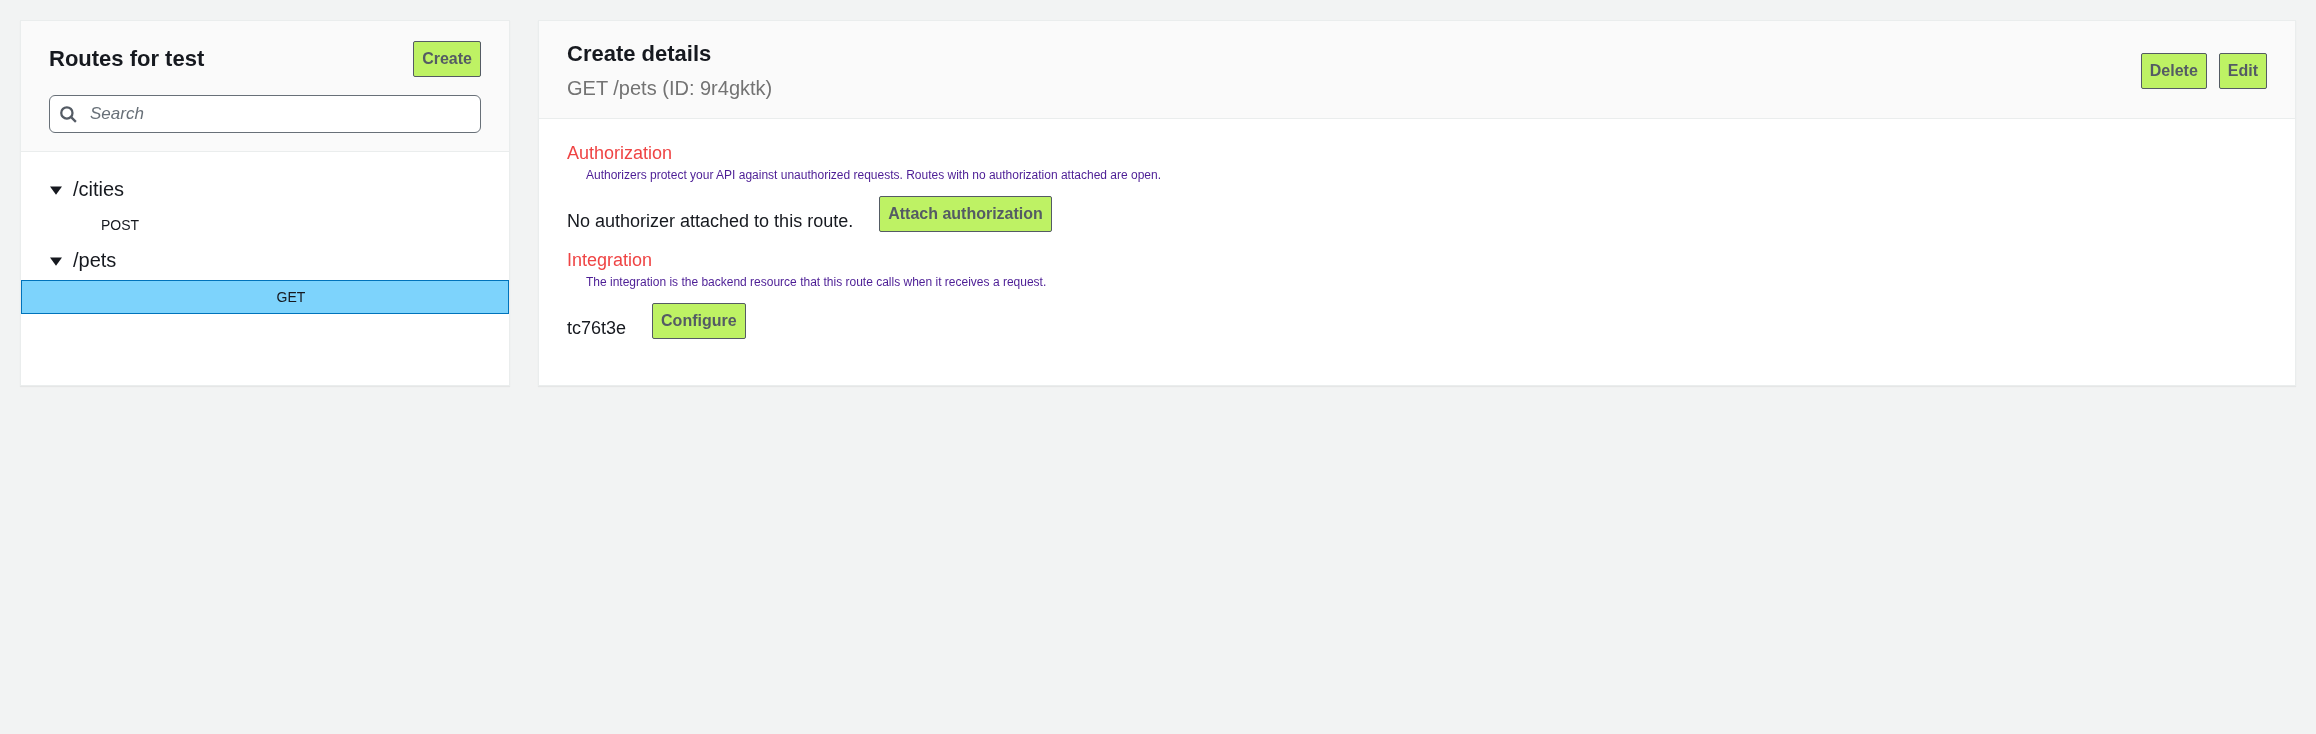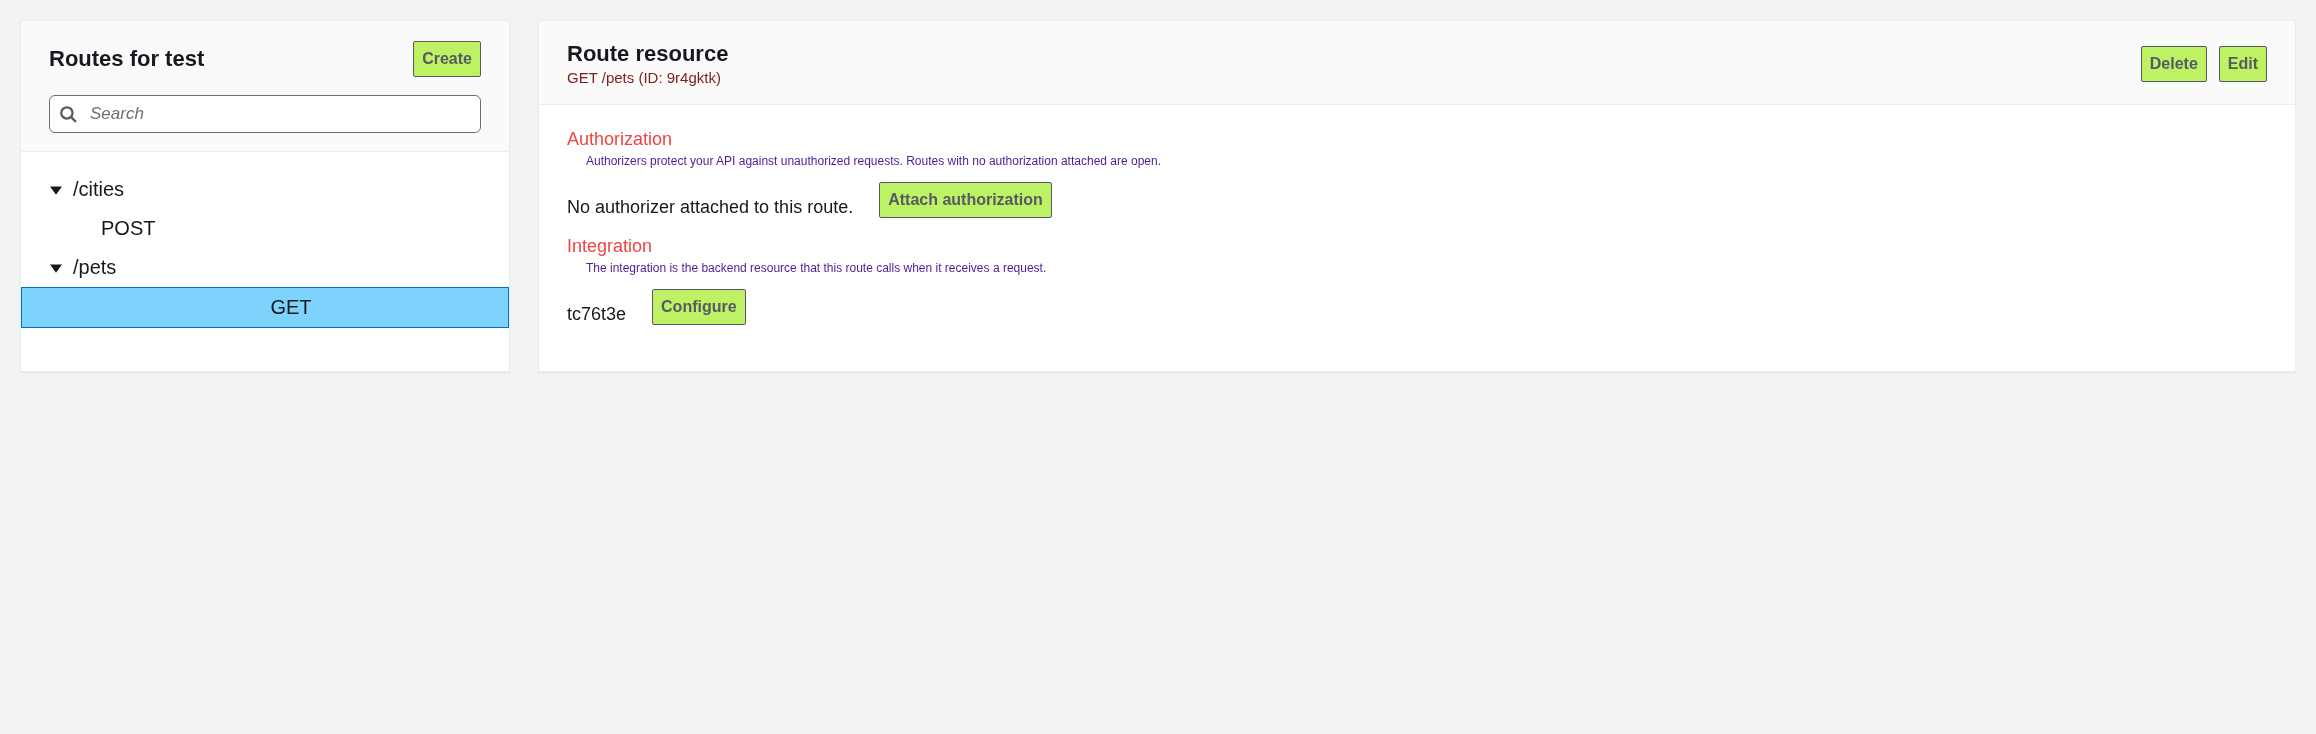--- a/index.html
+++ b/index.html
@@ -41,23 +41,23 @@
       border-bottom: none;
       padding-bottom: 18px;
       flex-wrap: wrap;
     }
     .panel-title {
       font-size: 22px;
       font-weight: 700;
       color: #16191f;
     }
     .panel-subtitle {
-      font-size: 15px;
-      color: #7f1d1d;
-      margin-top: 2px;
+      font-size: 20px;
+      color: #737373;
+      margin-top: 10px;
     }
     .header-text-group {
       display: flex;
       flex-direction: column;
     }
     .header-actions {
       display: flex;
       gap: 12px;
     }
     .btn {
@@ -114,21 +114,21 @@
     .tree-caret {
       width: 14px;
       height: 14px;
       margin-right: 10px;
       display: inline-flex;
       align-items: center;
       justify-content: center;
     }
     .tree-method {
       padding: 8px 28px 8px 80px;
-      font-size: 20px;
+      font-size: 14px;
       cursor: pointer;
     }
     .tree-method.selected {
       background: #7dd3fc;
       border: 1px solid #0073bb;
       margin: 0;
       text-align: center;
     }
     .section {
       padding: 24px 28px 28px 28px;
@@ -196,21 +196,21 @@
       </div>
       <div class="tree-method selected">
         <span>GET</span>
       </div>
     </div>
   </div>
 
   <div class="panel right-panel">
     <div class="panel-header">
       <div class="header-text-group">
-        <h2 class="panel-title">Route resource</h2>
+        <h2 class="panel-title">Create details</h2>
         <div class="panel-subtitle">GET /pets (ID: 9r4gktk)</div>
       </div>
       <div class="header-actions">
         <button class="btn">Delete</button>
         <button class="btn">Edit</button>
       </div>
     </div>
     <div class="section">
       <div class="section-title">Authorization</div>
       <div class="section-desc">Authorizers protect your API against unauthorized requests. Routes with no authorization attached are open.</div>

